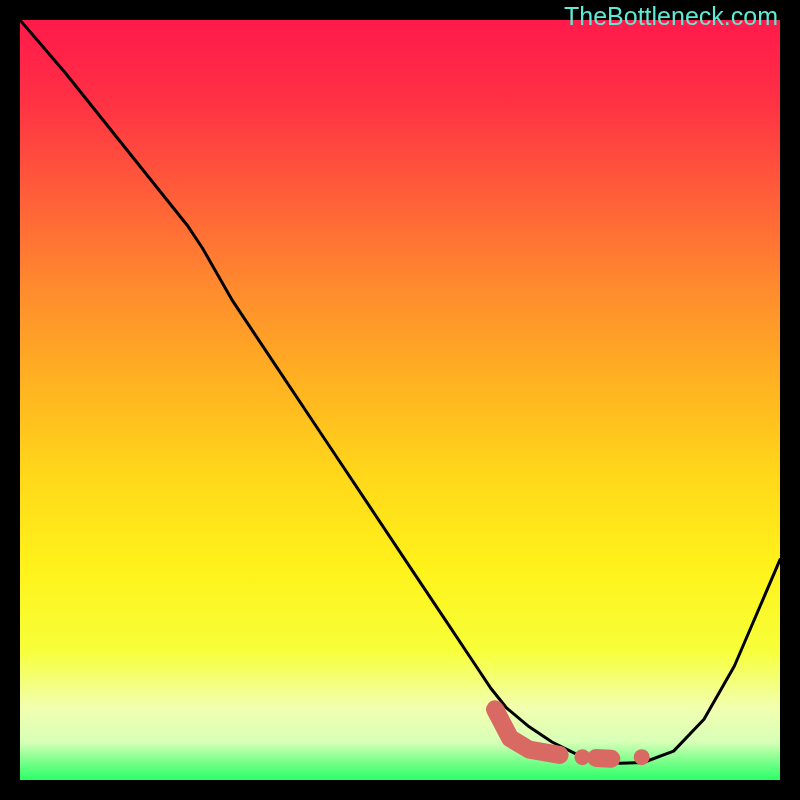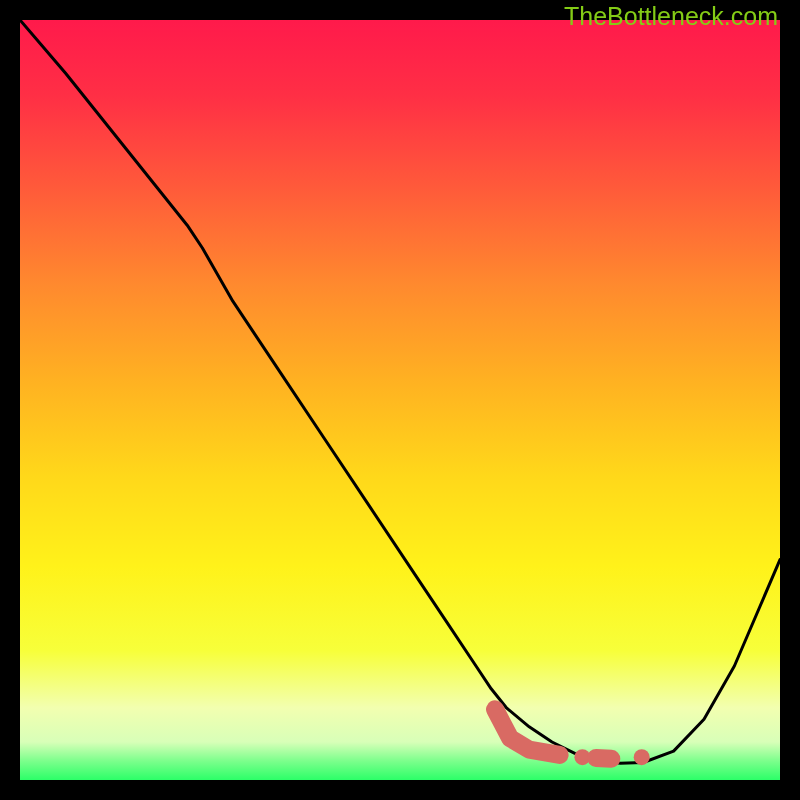--- a/index.html
+++ b/index.html
@@ -27,21 +27,21 @@
     height: 760px;
     overflow: hidden;
   }
   .watermark {
     position: absolute;
     top: 2px;
     right: 22px;
     font-family: Arial, Helvetica, sans-serif;
     font-size: 25px;
     font-weight: 500;
-    color: #84cc16;
+    color: #5eead4;
     letter-spacing: 0px;
     user-select: none;
     pointer-events: none;
   }
   svg {
     display: block;
   }
 </style>
 </head>
 <body>

